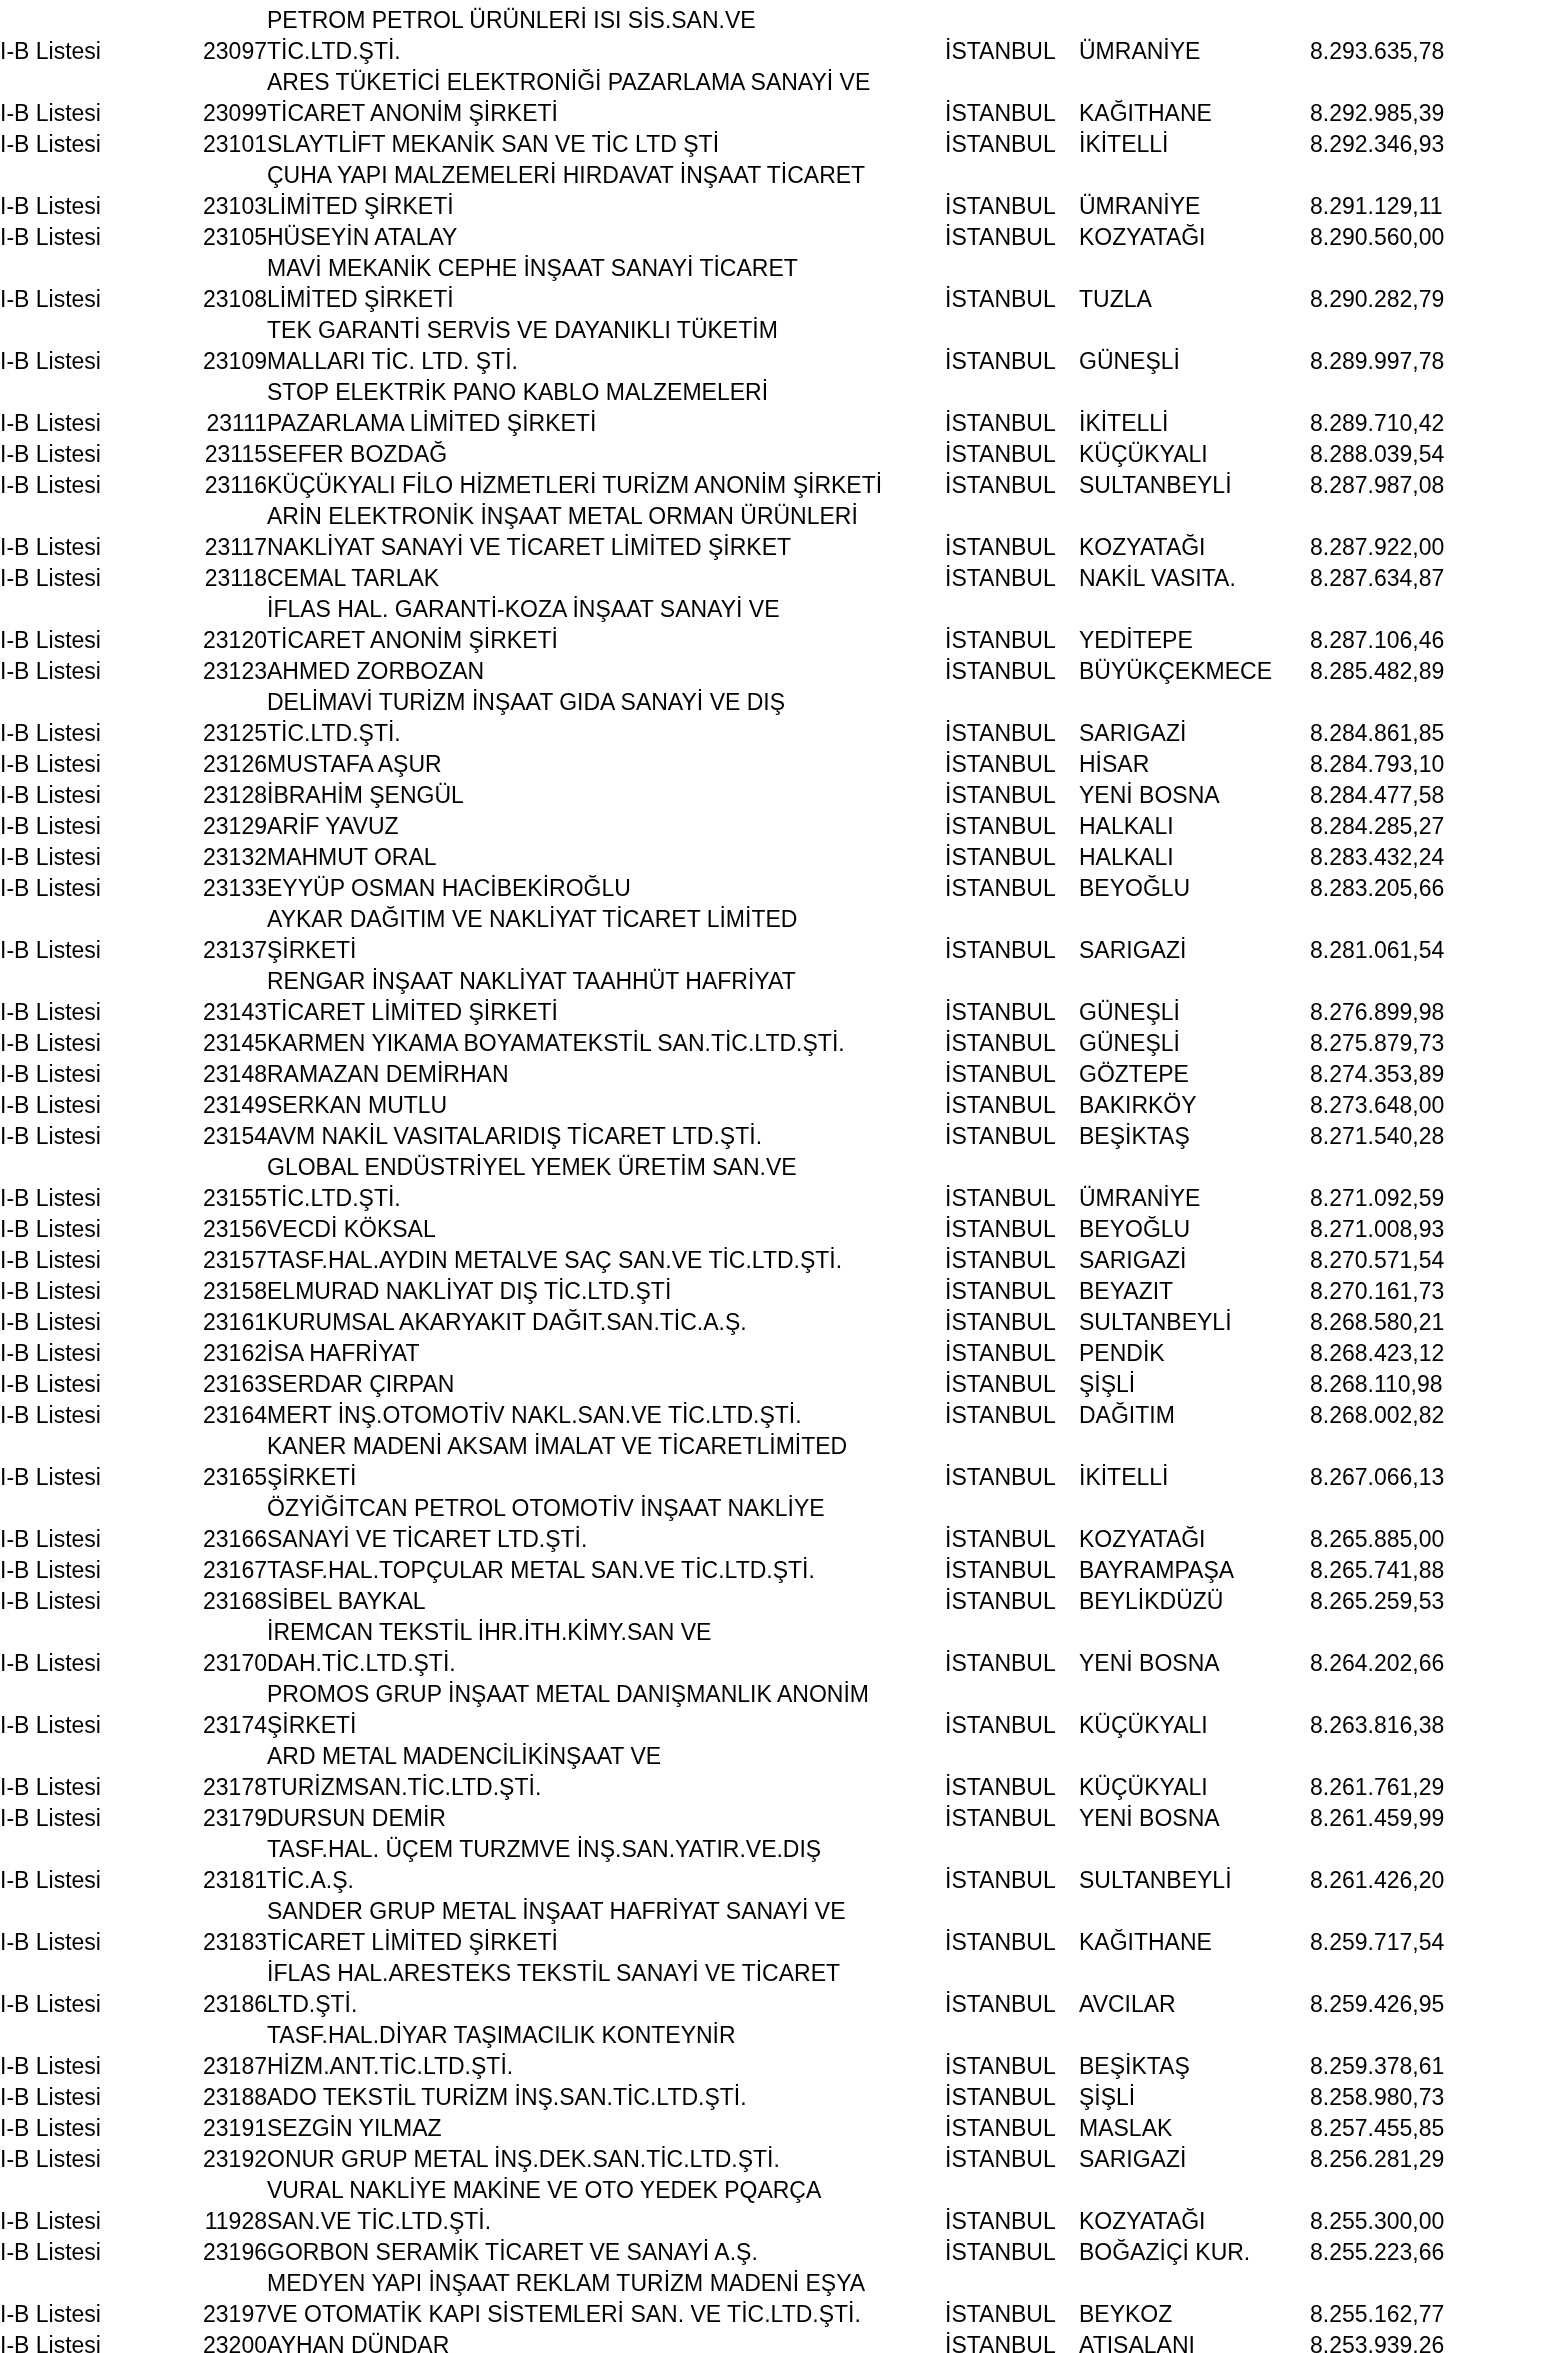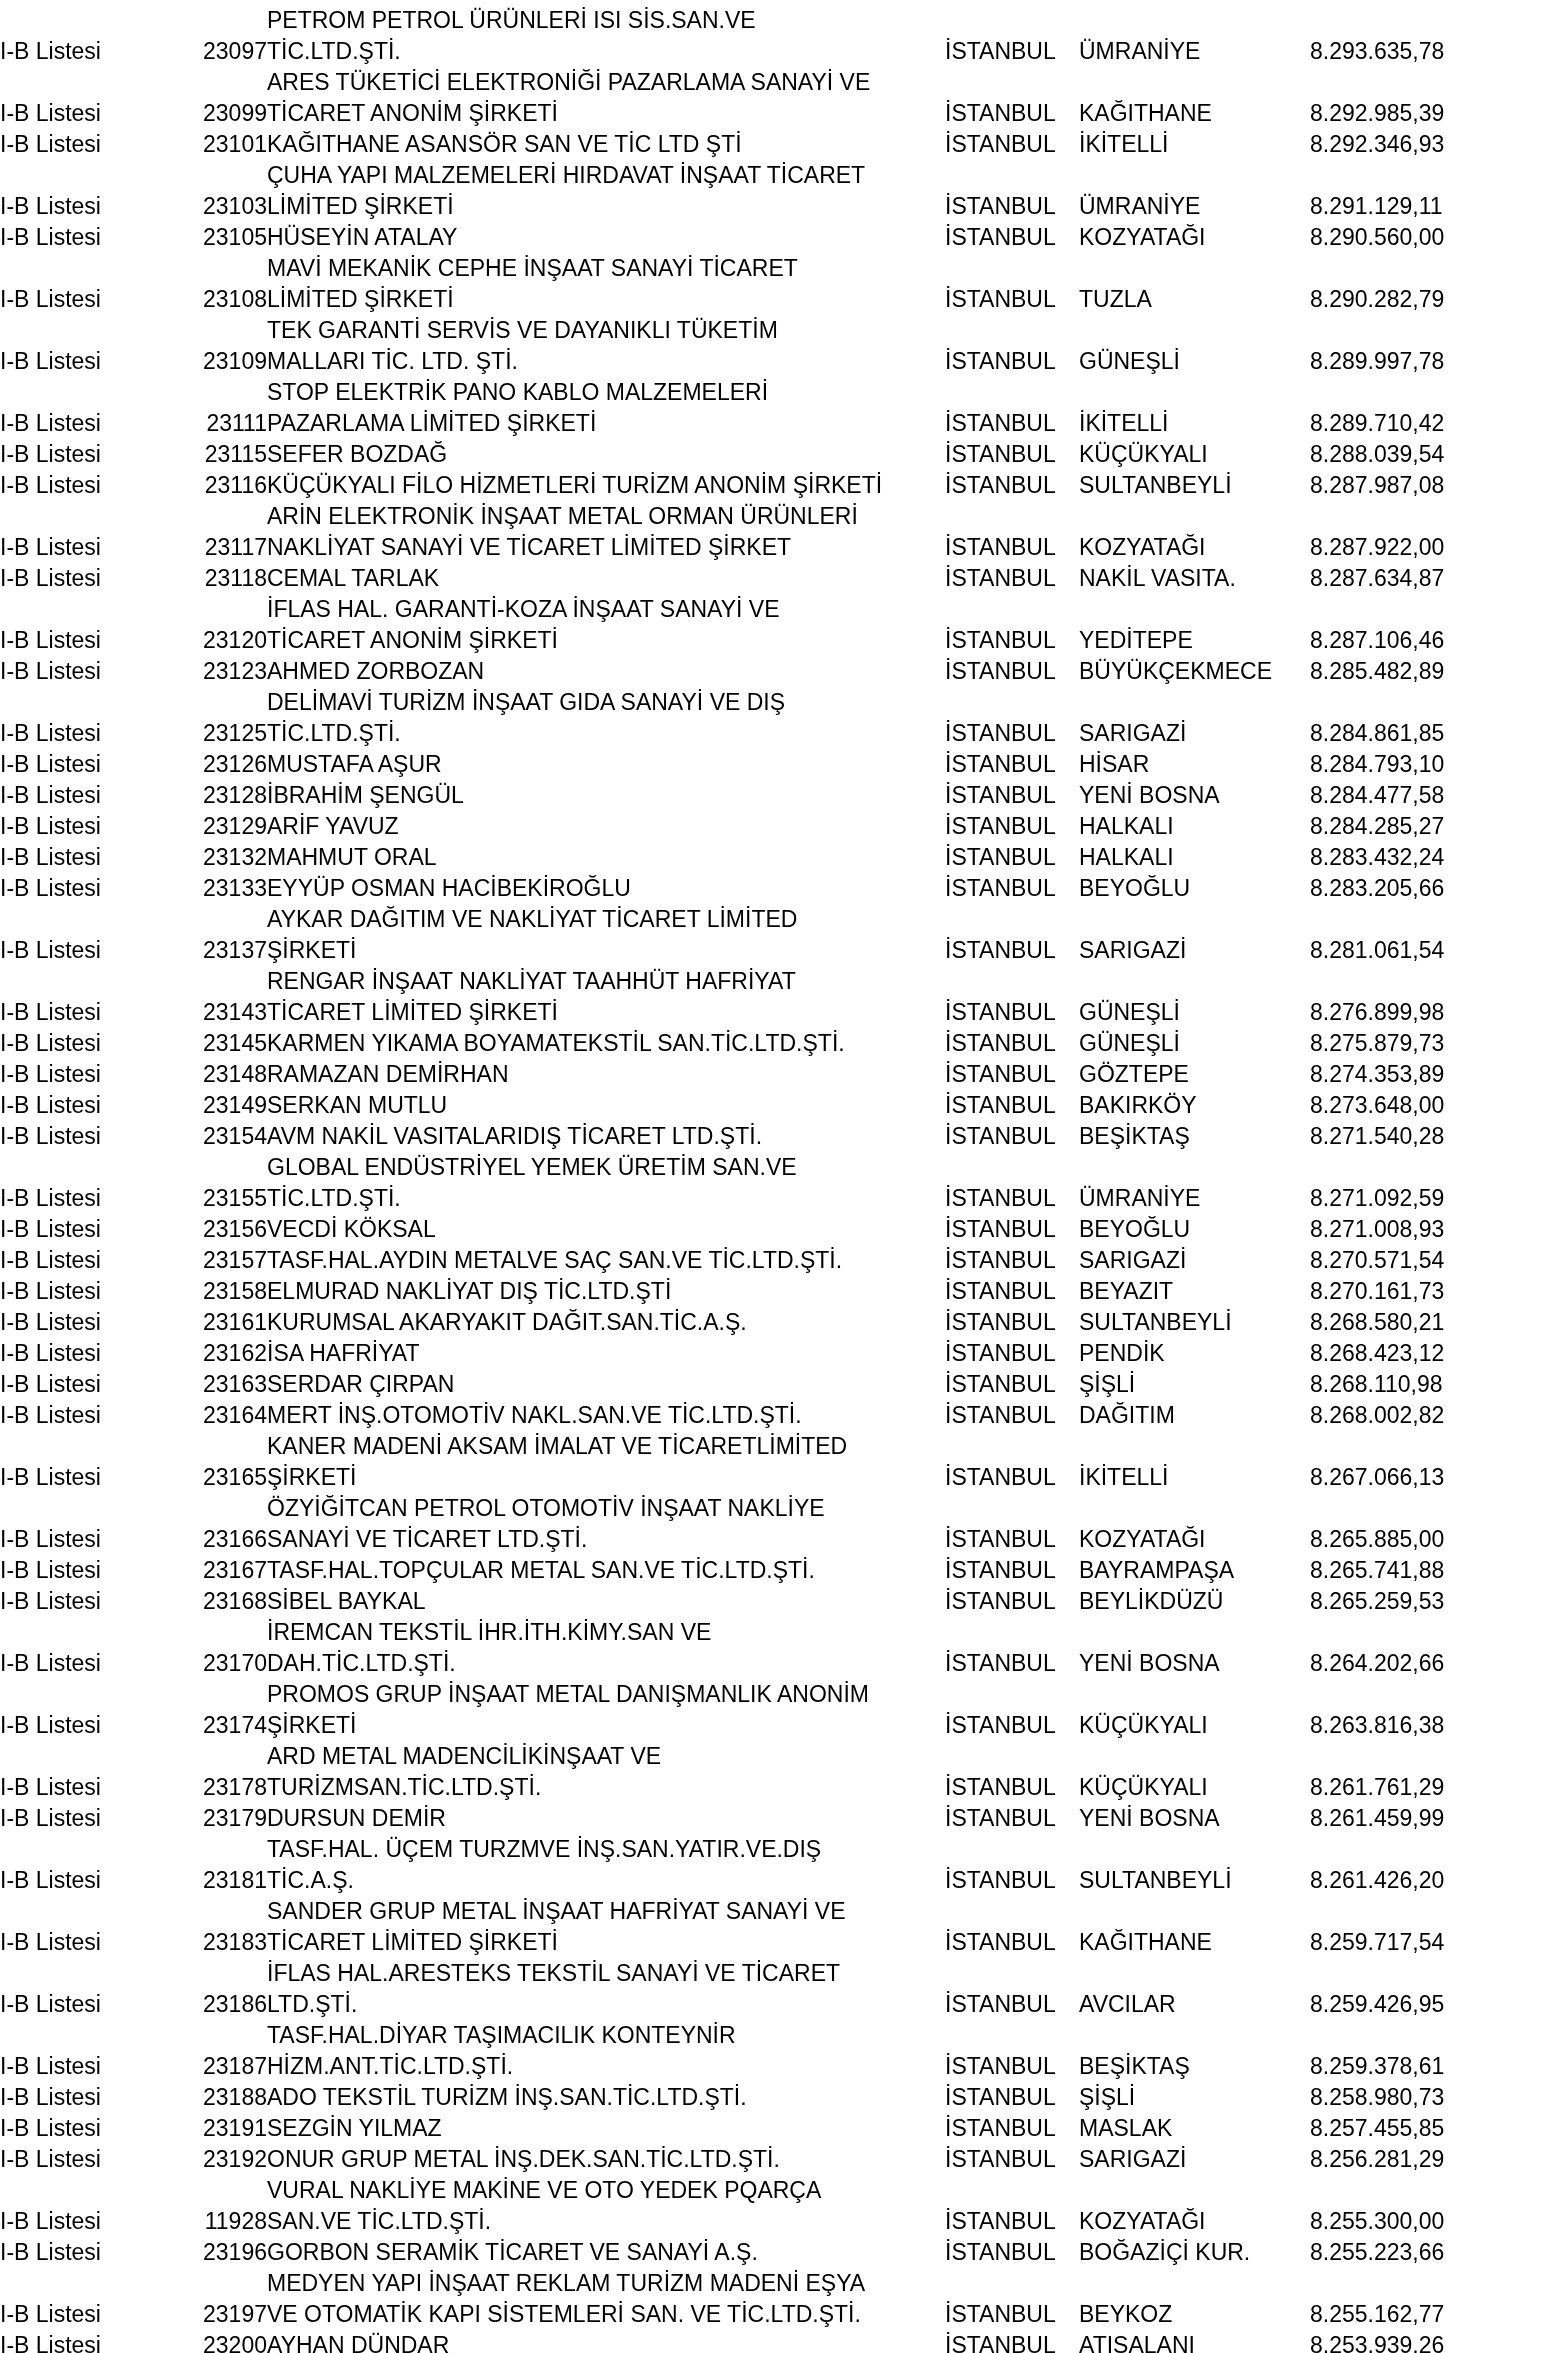--- a/index.html
+++ b/index.html
@@ -71,21 +71,21 @@
             <div class="line">TİCARET ANONİM ŞİRKETİ</div>
           </td>
     <td class="c-city">İSTANBUL</td>
     <td class="c-district">KAĞITHANE</td>
     <td class="c-amount">8.292.985,39</td>
   </tr>
         <tr class="row">
     <td class="c-list">I-B Listesi</td>
     <td class="c-no">23101</td>
     <td class="c-name">
-            <div class="line">KAĞITHANE ASANSÖR SAN VE TİC LTD ŞTİ</div>
+            <div class="line">SLAYTLİFT MEKANİK SAN VE TİC LTD ŞTİ</div>
           </td>
     <td class="c-city">İSTANBUL</td>
     <td class="c-district">İKİTELLİ</td>
     <td class="c-amount">8.292.346,93</td>
   </tr>
         <tr class="row">
     <td class="c-list">I-B Listesi</td>
     <td class="c-no">23103</td>
     <td class="c-name">
             <div class="line">ÇUHA YAPI MALZEMELERİ HIRDAVAT İNŞAAT TİCARET</div>

